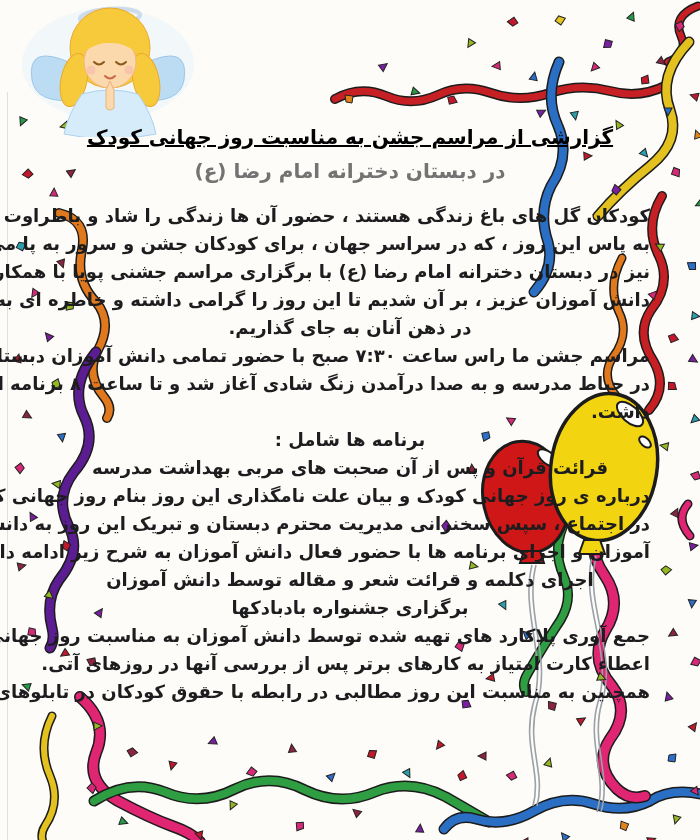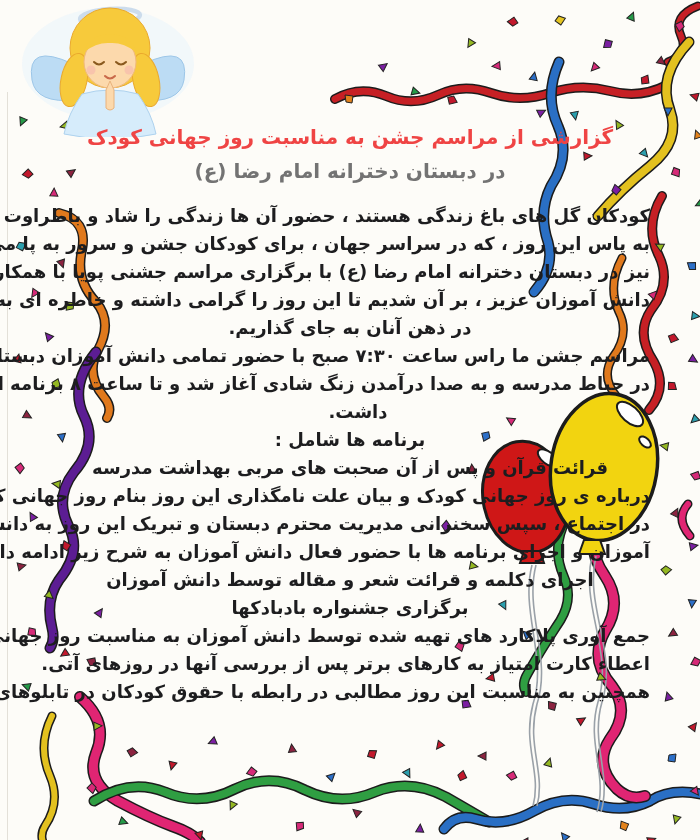--- a/index.html
+++ b/index.html
@@ -11,21 +11,21 @@
   .edge-left{position:absolute;left:7px;top:92px;bottom:0;width:1px;background:#e3e0d8;z-index:0;}
   #decor{position:absolute;left:0;top:0;z-index:1;}
   .angel{position:absolute;left:18px;top:2px;z-index:2;}
   .content{
     position:absolute;left:50px;top:120px;width:600px;z-index:3;
     direction:rtl;text-align:center;font-weight:bold;color:#1d1d1f;
   }
   .title-line{font-size:20px;line-height:34px;white-space:nowrap;color:#e8120e;}
   .body-text{margin-top:14px;}
   .tline{font-size:18px;line-height:28px;white-space:nowrap;}
-  .align-left{text-align:center;padding-left:16px;}
+  .align-left{text-align:right;padding-left:16px;}
 </style>
 </head>
 <body style="background: rgb(253, 252, 248);">
 
 <div class="edge-left"></div>
 
 <svg id="decor" width="700" height="840" viewBox="0 0 700 840">
     <path d="M335,99 Q360,85 386,96 Q412,107 438,95 Q463,83 491,93 Q520,103 550,93 Q580,83 610,91 Q640,99 667,85" fill="none" stroke="#1c1c1c" stroke-width="10" stroke-linecap="round"></path>
     <path d="M335,99 Q360,85 386,96 Q412,107 438,95 Q463,83 491,93 Q520,103 550,93 Q580,83 610,91 Q640,99 667,85" fill="none" stroke="#c62025" stroke-width="7" stroke-linecap="round"></path>
     <path d="M698,6 Q672,16 681,36 Q689,54 668,62" fill="none" stroke="#1c1c1c" stroke-width="9" stroke-linecap="round"></path>
@@ -196,21 +196,21 @@
     <path d="M98,60 Q103,65 108,60" stroke="#8a5a1e" stroke-width="2"></path>
     <circle cx="73" cy="68" r="4.5" fill="#f6b8ac" stroke="none" opacity="0.65"></circle>
     <circle cx="111" cy="68" r="4.5" fill="#f6b8ac" stroke="none" opacity="0.65"></circle>
     <path d="M87,74 Q92,79 97,74" stroke="#c96a4a" stroke-width="2"></path>
   </g>
   <path d="M64,92 Q92,84 120,92 Q134,112 138,132 Q92,142 46,132 Q50,112 64,92 Z" fill="#d6ecfb" stroke="#aed2ee" stroke-width="1"></path>
   <path d="M88,88 L92,79 L96,88 L96,106 Q92,110 88,106 Z" fill="#fcd9ac" stroke="#e9b27c" stroke-width="1"></path>
 </svg>
 
 <div class="content" style="color: rgb(29, 29, 31);">
-  <div class="title-line" style="color: #ef4444;">گزارشی از مراسم جشن به مناسبت روز جهانی کودک</div>
+  <div class="title-line" style="color: #000000; text-decoration: underline;">گزارشی از مراسم جشن به مناسبت روز جهانی کودک</div>
   <div class="title-line" style="color: #737373;">در دبستان دخترانه امام رضا (ع)</div>
   <div class="body-text">
     <div class="tline">کودکان گل های باغ زندگی هستند ، حضور آن ها زندگی را شاد و باطراوت می کند.</div>
     <div class="tline">به پاس این روز ، که در سراسر جهان ، برای کودکان جشن و سرور به پا می شود ، ما</div>
     <div class="tline">نیز در دبستان دخترانه امام رضا (ع) با برگزاری مراسم جشنی پویا با همکاری خود</div>
     <div class="tline">دانش آموزان عزیز ، بر آن شدیم تا این روز را گرامی داشته و خاطره ای به یادماندنی</div>
     <div class="tline">در ذهن آنان به جای گذاریم.</div>
     <div class="tline">مراسم جشن ما راس ساعت ۷:۳۰ صبح با حضور تمامی دانش آموزان دبستان</div>
     <div class="tline">در حیاط مدرسه و به صدا درآمدن زنگ شادی آغاز شد و تا ساعت ۸ برنامه ادامه</div>
     <div class="tline align-left">داشت.</div>

